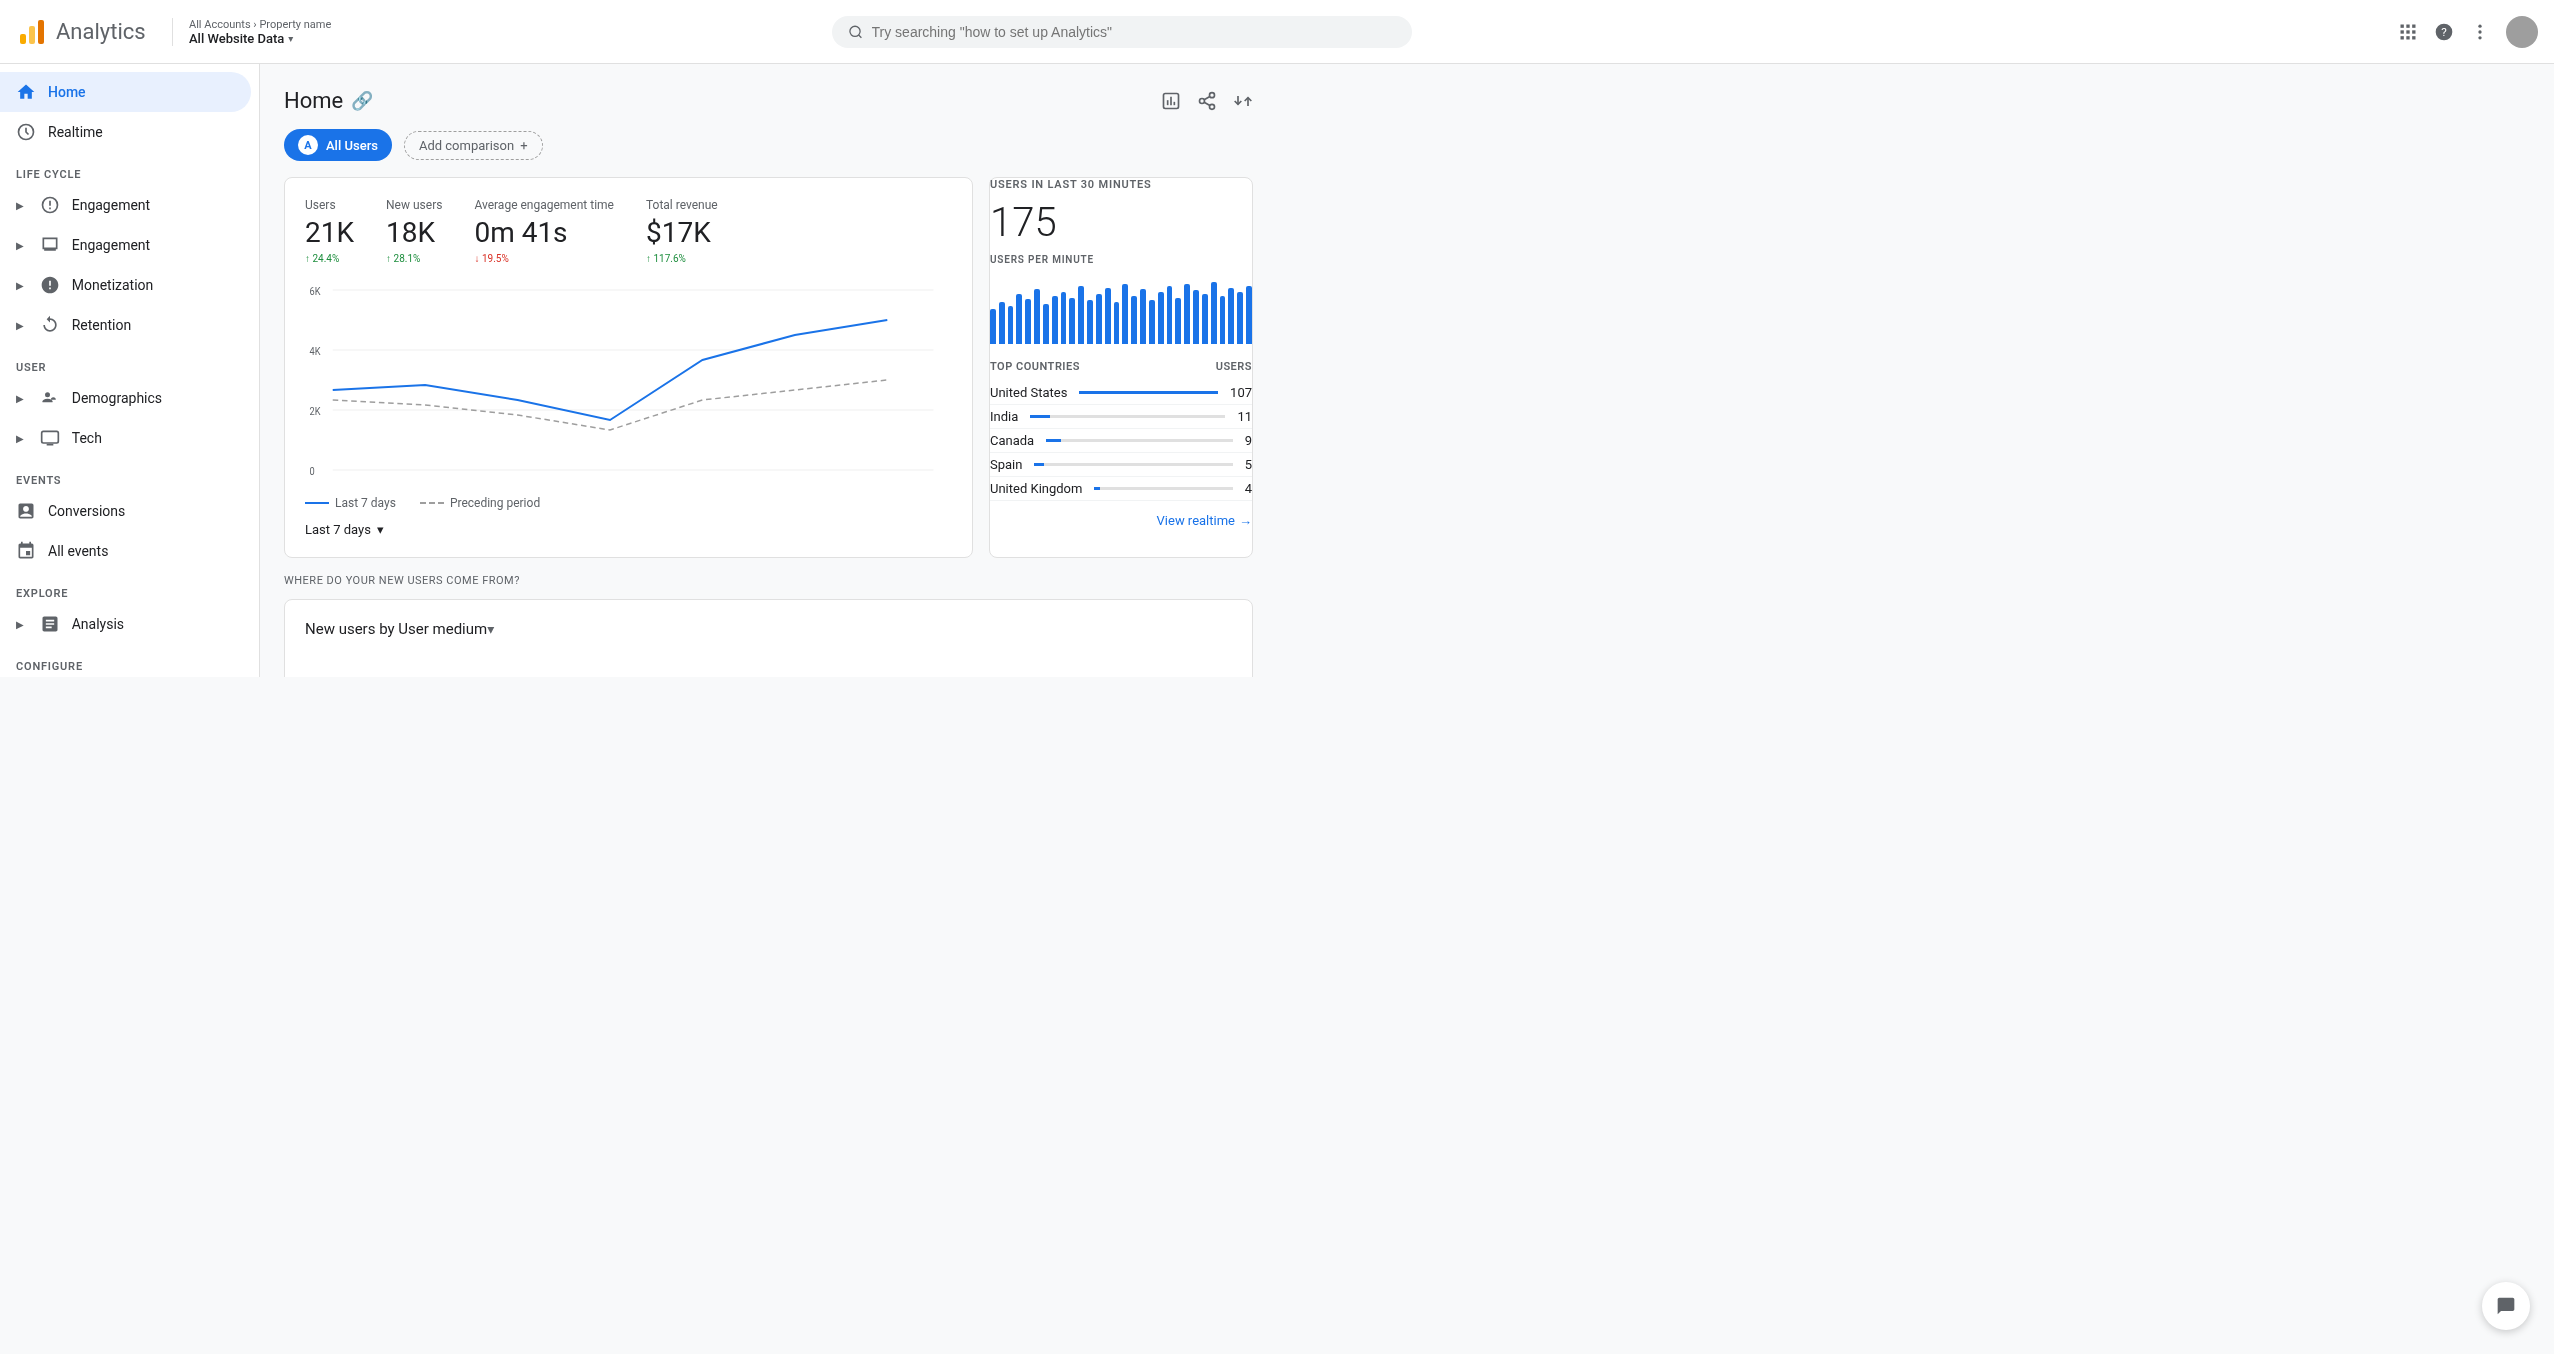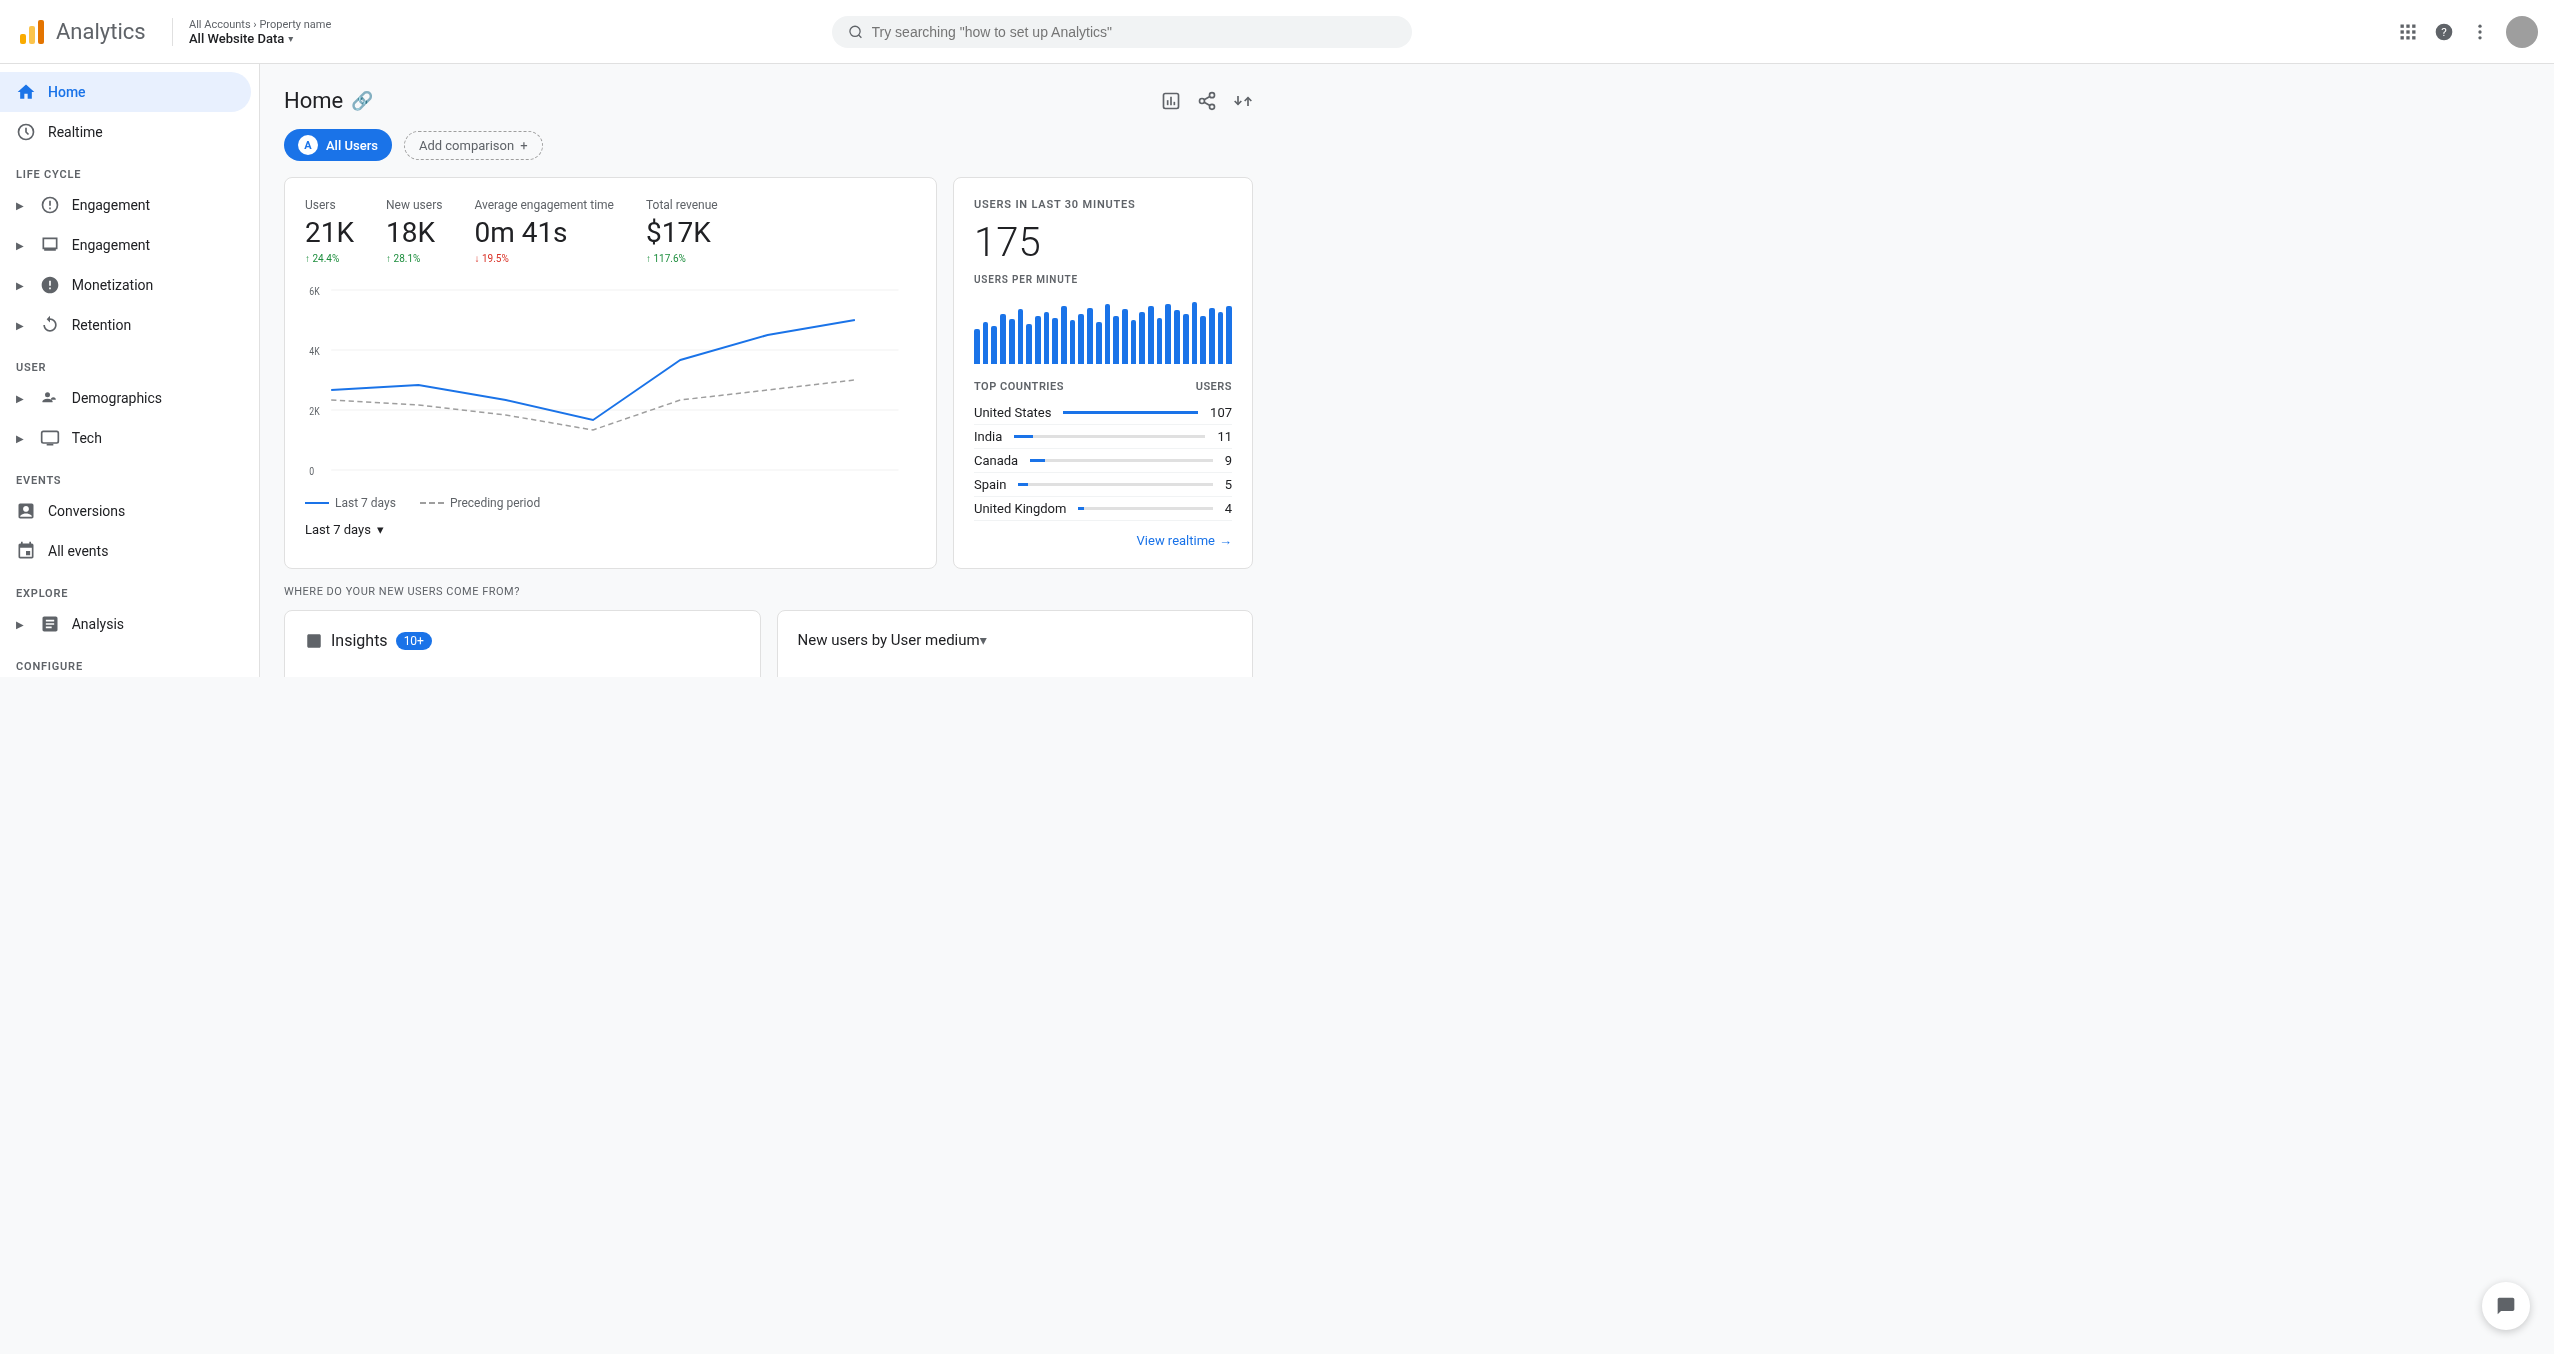--- a/index.html
+++ b/index.html
@@ -57,21 +57,21 @@
     .metric-change.up { color: #1e8e3e; }
     .metric-change.down { color: #d93025; }
     .chart-area { position: relative; height: 200px; }
     .chart-legend { display: flex; align-items: center; gap: 24px; margin-top: 16px; font-size: 12px; color: #5f6368; }
     .legend-item { display: flex; align-items: center; gap: 6px; }
     .legend-line-solid { width: 24px; height: 2px; background: #1a73e8; }
     .legend-line-dashed { width: 24px; height: 0; border-top: 2px dashed #9e9e9e; }
     .date-range-btn { display: flex; align-items: center; gap: 6px; font-size: 13px; color: #202124; cursor: pointer; margin-top: 12px; }
 
     
-    .realtime-card { width: 300px; background: #fff; border-radius: 8px; border: 1px solid #e0e0e0; padding: 20px; flex-shrink: 0; }
+    .realtime-card { width: 264px; background: #fff; border-radius: 8px; border: 1px solid #e0e0e0; flex-shrink: 0; }
     .realtime-title { font-size: 11px; font-weight: 600; color: #5f6368; text-transform: uppercase; letter-spacing: 0.8px; margin-bottom: 8px; }
     .realtime-number { font-size: 40px; font-weight: 300; color: #202124; margin-bottom: 8px; }
     .realtime-subtitle { font-size: 10px; font-weight: 600; color: #5f6368; text-transform: uppercase; letter-spacing: 0.8px; margin-bottom: 19px; }
     .bar-chart { display: flex; align-items: flex-end; gap: 3px; height: 60px; margin-bottom: 16px; }
     .bar { background: #1a73e8; border-radius: 2px 2px 0 0; flex: 1; }
     .countries-header { display: flex; justify-content: space-between; font-size: 11px; color: #5f6368; font-weight: 600; margin-bottom: 8px; text-transform: uppercase; letter-spacing: 0.5px; }
     .country-row { display: flex; align-items: center; justify-content: space-between; padding: 4px 0; border-bottom: 1px solid #f1f3f4; }
     .country-name { font-size: 13px; color: #202124; }
     .country-bar-wrap { flex: 1; margin: 0 12px; height: 3px; background: #e0e0e0; }
     .country-bar-fill { height: 100%; background: #1a73e8; }
@@ -475,29 +475,20 @@
           <span>→</span>
         </div>
       </div>
     </div>
 
     <div style="font-size:11px;color:#5f6368;text-transform:uppercase;letter-spacing:0.5px;margin-bottom:12px;">
       <span>WHERE DO YOUR NEW USERS COME FROM?</span>
     </div>
     <div class="bottom-section">
 
-      <div class="insights-card">
-        <div class="insights-header">
-          <svg width="18" height="18" viewBox="0 0 24 24" fill="#5f6368">
-            <path d="M19 3H5c-1.1 0-2 .9-2 2v14c0 1.1.9 2 2 2h14c1.1 0 2-.9 2-2V5c0-1.1-.9-2-2-2z"></path>
-          </svg>
-          <span class="insights-title">Insights</span>
-          <span class="insights-badge">10+</span>
-        </div>
-      </div>
 
       <div class="new-users-card">
         <div class="new-users-header">
           <span style="font-size:15px;color:#202124;">New users by User medium</span>
           <span style="cursor:pointer;color:#5f6368;">▾</span>
         </div>
       </div>
     </div>
   </main>
 </div>

